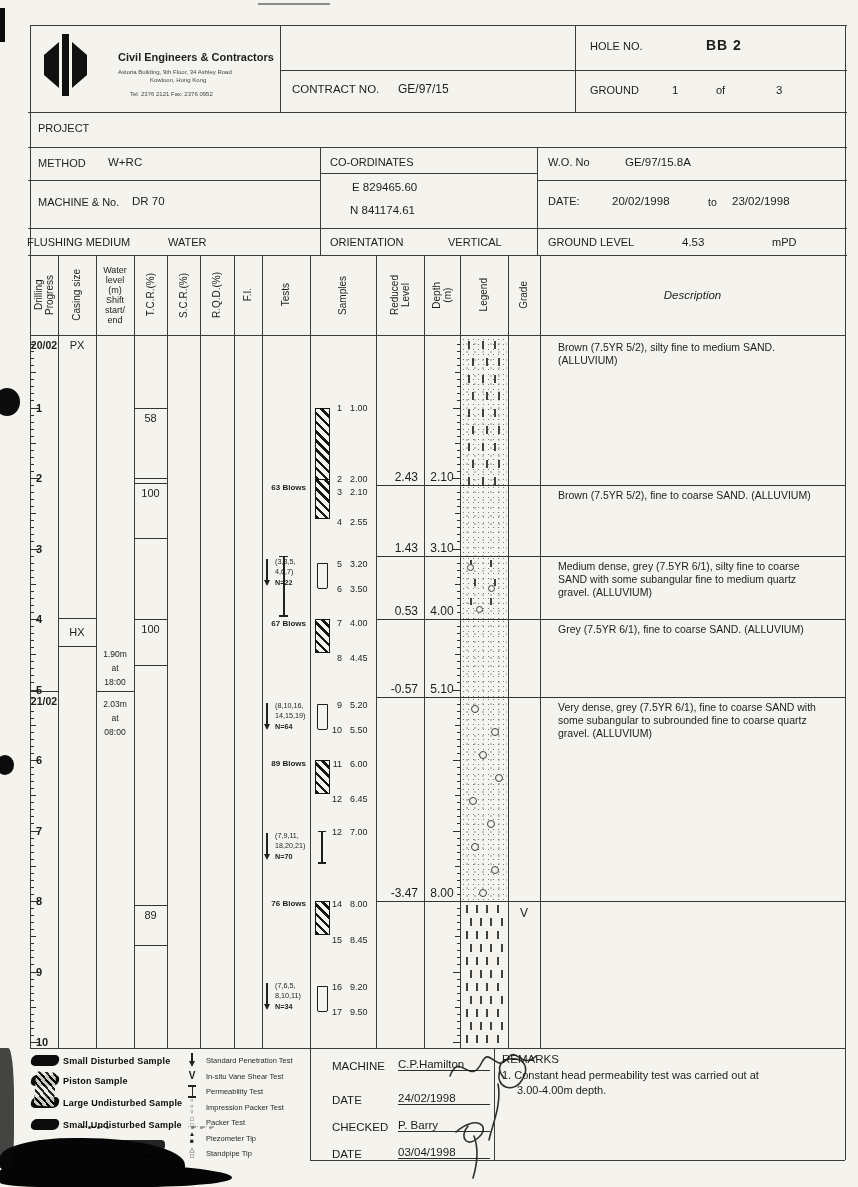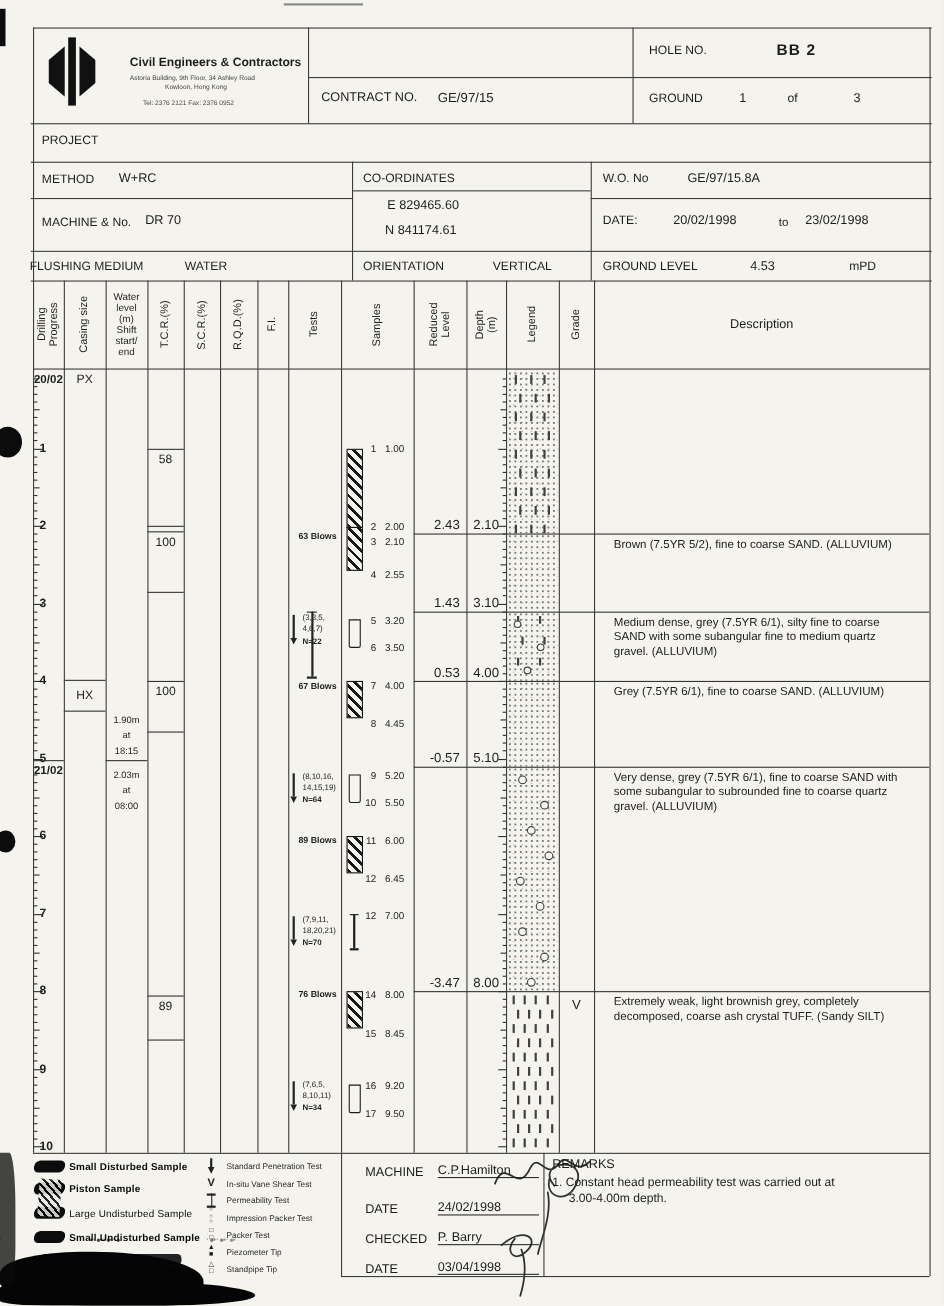--- a/index.html
+++ b/index.html
@@ -112,21 +112,21 @@
       <div style="position: absolute; left: 394px; top: 0px; width: 36px; height: 80px; display: flex; align-items: center; justify-content: center; text-align: center;">
         <div class="pre vtext" style="position: static; font-size: 10px; line-height: 1.12;">Depth
 (m)</div>
       </div>
       <div style="position: absolute; left: 430px; top: 0px; width: 48px; height: 80px; display: flex; align-items: center; justify-content: center; text-align: center;">
         <div class="pre vtext" style="position: static; font-size: 10px; line-height: 1.12;">Legend</div>
       </div>
       <div style="position: absolute; left: 478px; top: 0px; width: 32px; height: 80px; display: flex; align-items: center; justify-content: center; text-align: center;">
         <div class="pre vtext" style="position: static; font-size: 10px; line-height: 1.12;">Grade</div>
       </div>
-      <div style="position: absolute; left: 510px; top: 0px; width: 305px; height: 80px; display: flex; align-items: center; justify-content: center; text-align: center;">
+      <div style="position: absolute; left: 510px; top: 0px; width: 305px; height: 80px; display: flex; align-items: center; justify-content: center; text-align: center; font-style: italic;">
         <div class="pre" style="position: static; font-size: 11.5px; line-height: 1.12;">Description</div>
       </div>
     </div>
   <div id="log-body" class="abs" style="left:30px;top:335px;width:815px;height:713px;overflow:hidden;">
       <div style="position: absolute; left: 0px; top: 9.05px; width: 4px; height: 1px; background: rgb(47, 47, 47);"></div>
       <div style="position: absolute; left: 427px; top: 9.05px; width: 3px; height: 1px; background: rgb(47, 47, 47);"></div>
       <div style="position: absolute; left: 0px; top: 16.1px; width: 4px; height: 1px; background: rgb(47, 47, 47);"></div>
       <div style="position: absolute; left: 427px; top: 16.1px; width: 3px; height: 1px; background: rgb(47, 47, 47);"></div>
       <div style="position: absolute; left: 0px; top: 23.15px; width: 4px; height: 1px; background: rgb(47, 47, 47);"></div>
       <div style="position: absolute; left: 427px; top: 23.15px; width: 3px; height: 1px; background: rgb(47, 47, 47);"></div>
@@ -337,21 +337,21 @@
       <div style="position: absolute; left: 0px; top: 4px; width: 28px; text-align: center; font-size: 10.5px; font-weight: 600;">20/02</div>
       <div style="position: absolute; left: 0px; top: 355.73px; width: 28px; height: 1px; background: rgb(51, 51, 51);"></div>
       <div style="position: absolute; left: 66px; top: 355.73px; width: 38px; height: 1px; background: rgb(51, 51, 51);"></div>
       <div style="position: absolute; left: 0px; top: 359.73px; width: 28px; text-align: center; font-size: 10.5px; font-weight: 600;">21/02</div>
       <div style="position: absolute; left: 28px; top: 4px; width: 38px; text-align: center; font-size: 11px;">PX</div>
       <div style="position: absolute; left: 28px; top: 282.59px; width: 38px; height: 1px; background: rgb(51, 51, 51);"></div>
       <div style="position: absolute; left: 28px; top: 310.79px; width: 38px; height: 1px; background: rgb(51, 51, 51);"></div>
       <div style="position: absolute; left: 28px; top: 290.59px; width: 38px; text-align: center; font-size: 11px;">HX</div>
       <div style="position: absolute; left: 66px; top: 313.61px; width: 38px; text-align: center; font-size: 8.5px;">1.90m</div>
       <div style="position: absolute; left: 66px; top: 327.61px; width: 38px; text-align: center; font-size: 8.5px;">at</div>
-      <div style="position: absolute; left: 66px; top: 341.61px; width: 38px; text-align: center; font-size: 8.5px;">18:15</div>
+      <div style="position: absolute; left: 66px; top: 341.61px; width: 38px; text-align: center; font-size: 8.5px;">18:00</div>
       <div style="position: absolute; left: 66px; top: 364.37px; width: 38px; text-align: center; font-size: 8.5px;">2.03m</div>
       <div style="position: absolute; left: 66px; top: 378.37px; width: 38px; text-align: center; font-size: 8.5px;">at</div>
       <div style="position: absolute; left: 66px; top: 392.37px; width: 38px; text-align: center; font-size: 8.5px;">08:00</div>
       <div style="position: absolute; left: 104px; top: 72.5px; width: 33px; height: 1px; background: rgb(51, 51, 51);"></div>
       <div style="position: absolute; left: 104px; top: 143px; width: 33px; height: 1px; background: rgb(51, 51, 51);"></div>
       <div style="position: absolute; left: 104px; top: 76.5px; width: 33px; text-align: center; font-size: 11px;">58</div>
       <div style="position: absolute; left: 104px; top: 147.935px; width: 33px; height: 1px; background: rgb(51, 51, 51);"></div>
       <div style="position: absolute; left: 104px; top: 202.925px; width: 33px; height: 1px; background: rgb(51, 51, 51);"></div>
       <div style="position: absolute; left: 104px; top: 151.935px; width: 33px; text-align: center; font-size: 11px;">100</div>
       <div style="position: absolute; left: 104px; top: 284px; width: 33px; height: 1px; background: rgb(51, 51, 51);"></div>
@@ -477,20 +477,21 @@
         <div class="dashmark" style="left: 7px; top: 106px; height: 8px;"></div>
         <div class="dashmark" style="left: 21px; top: 106px; height: 8px;"></div>
         <div class="dashmark" style="left: 33px; top: 106px; height: 8px;"></div>
         <div class="dashmark" style="left: 11px; top: 123px; height: 8px;"></div>
         <div class="dashmark" style="left: 25px; top: 123px; height: 8px;"></div>
         <div class="dashmark" style="left: 37px; top: 123px; height: 8px;"></div>
         <div class="dashmark" style="left: 7px; top: 140px; height: 8px;"></div>
         <div class="dashmark" style="left: 21px; top: 140px; height: 8px;"></div>
         <div class="dashmark" style="left: 33px; top: 140px; height: 8px;"></div>
       </div>
+      <div style="position: absolute; left: 528px; top: 6px; width: 272px; font-size: 10.5px; line-height: 1.28;">Brown (7.5YR 5/2), silty fine to medium SAND. (ALLUVIUM)</div>
       <div class="pat-sand" style="position: absolute; left: 431px; top: 150.05px; width: 46px; height: 70.5px; overflow: hidden;"></div>
       <div style="position: absolute; left: 528px; top: 154.05px; width: 272px; font-size: 10.5px; line-height: 1.28;">Brown (7.5YR 5/2), fine to coarse SAND. (ALLUVIUM)</div>
       <div class="pat-sand" style="position: absolute; left: 431px; top: 220.55px; width: 46px; height: 63.45px; overflow: hidden;">
         <div class="dashmark" style="left: 9px; top: 4px; height: 7px;"></div>
         <div class="dashmark" style="left: 29px; top: 4px; height: 7px;"></div>
         <div class="dashmark" style="left: 13px; top: 23px; height: 7px;"></div>
         <div class="dashmark" style="left: 33px; top: 23px; height: 7px;"></div>
         <div class="dashmark" style="left: 9px; top: 42px; height: 7px;"></div>
         <div class="dashmark" style="left: 29px; top: 42px; height: 7px;"></div>
         <div class="pebble" style="left: 6px; top: 8px; width: 5px; height: 5px;"></div>
@@ -552,30 +553,29 @@
         <div class="dashmark" style="left: 9px; top: 121px; height: 8px;"></div>
         <div class="dashmark" style="left: 19px; top: 121px; height: 8px;"></div>
         <div class="dashmark" style="left: 29px; top: 121px; height: 8px;"></div>
         <div class="dashmark" style="left: 40px; top: 121px; height: 8px;"></div>
         <div class="dashmark" style="left: 5px; top: 134px; height: 8px;"></div>
         <div class="dashmark" style="left: 15px; top: 134px; height: 8px;"></div>
         <div class="dashmark" style="left: 25px; top: 134px; height: 8px;"></div>
         <div class="dashmark" style="left: 36px; top: 134px; height: 8px;"></div>
       </div>
       <div style="position: absolute; left: 478px; top: 571px; width: 32px; text-align: center; font-size: 12px;">V</div>
-      <div style="position: absolute; left: 528px; top: 570px; width: 272px; font-size: 10.5px; line-height: 1.28;">Extremely weak, light brownish grey, completely decomposed, coarse ash crystal TUFF. (Sandy SILT)</div>
     </div>
 
   <div id="sample-legend" class="abs" style="left:25px;top:1048px;width:165px;height:139px;">
       <div style="position: absolute; left: 6px; top: 7px; width: 28px; height: 11px; background: rgb(12, 12, 12); border-radius: 5px; transform: skewX(-12deg);"></div>
       <div style="position: absolute; left: 38px; top: 8px; font-size: 9px; font-weight: 800; letter-spacing: 0.2px; color: rgb(10, 10, 10); filter: blur(0.35px);">Small Disturbed Sample</div>
       <div style="position: absolute; left: 6px; top: 27px; width: 28px; height: 11px; background: rgb(12, 12, 12); border-radius: 5px; transform: skewX(-12deg);"></div>
       <div style="position: absolute; left: 38px; top: 28px; font-size: 9px; font-weight: 800; letter-spacing: 0.2px; color: rgb(10, 10, 10); filter: blur(0.35px);">Piston Sample</div>
       <div style="position: absolute; left: 6px; top: 49px; width: 28px; height: 11px; background: rgb(12, 12, 12); border-radius: 5px; transform: skewX(-12deg);"></div>
-      <div style="position: absolute; left: 38px; top: 50px; font-size: 9px; font-weight: 400; letter-spacing: 0.2px; color: rgb(10, 10, 10); filter: blur(0.35px);">Large Undisturbed Sample</div>
+      <div style="position: absolute; left: 38px; top: 50px; font-size: 9px; font-weight: 700; letter-spacing: 0.2px; color: rgb(10, 10, 10); filter: blur(0.35px);">Large Undisturbed Sample</div>
       <div style="position: absolute; left: 6px; top: 71px; width: 28px; height: 11px; background: rgb(12, 12, 12); border-radius: 5px; transform: skewX(-12deg);"></div>
       <div style="position: absolute; left: 38px; top: 72px; font-size: 9px; font-weight: 800; letter-spacing: 0.2px; color: rgb(10, 10, 10); filter: blur(0.35px);">Small Undisturbed Sample</div>
       <div style="position: absolute; left: 12px; top: 92px; width: 128px; height: 10px; background: rgb(12, 12, 12); border-radius: 4px; opacity: 0.9;"></div>
       <div style="position: absolute; left: 6px; top: 106px; width: 100px; height: 9px; background: rgb(12, 12, 12); border-radius: 4px; opacity: 0.9;"></div>
       <div style="position: absolute; left: 20px; top: 118px; width: 70px; height: 8px; background: rgb(12, 12, 12); border-radius: 4px; opacity: 0.9;"></div>
       <div style="position: absolute; left: 10px; top: 24px; width: 20px; height: 34px; background: repeating-linear-gradient(45deg, rgb(0, 0, 0) 0px, rgb(0, 0, 0) 2px, rgb(232, 232, 226) 2px, rgb(232, 232, 226) 5px); transform: rotate(4deg); opacity: 0.85;"></div>
     </div>
   <div id="test-legend" class="abs" style="left:180px;top:1048px;width:130px;height:118px;">
       <div class="pre" style="position: absolute; left: 4px; top: 5px; width: 16px; height: 14px; display: flex; align-items: center; justify-content: center; font-size: 6px; line-height: 1; text-align: center;"><div style="position: absolute; left: 7px; top: 0px; width: 1.5px; height: 8px; background: rgb(34, 34, 34);"></div><div class=" tri-down" style="position: absolute; left: 5px; top: 8px;"></div></div>
       <div style="position: absolute; left: 26px; top: 8px; font-size: 7.5px; color: rgb(42, 42, 42);">Standard Penetration Test</div>

